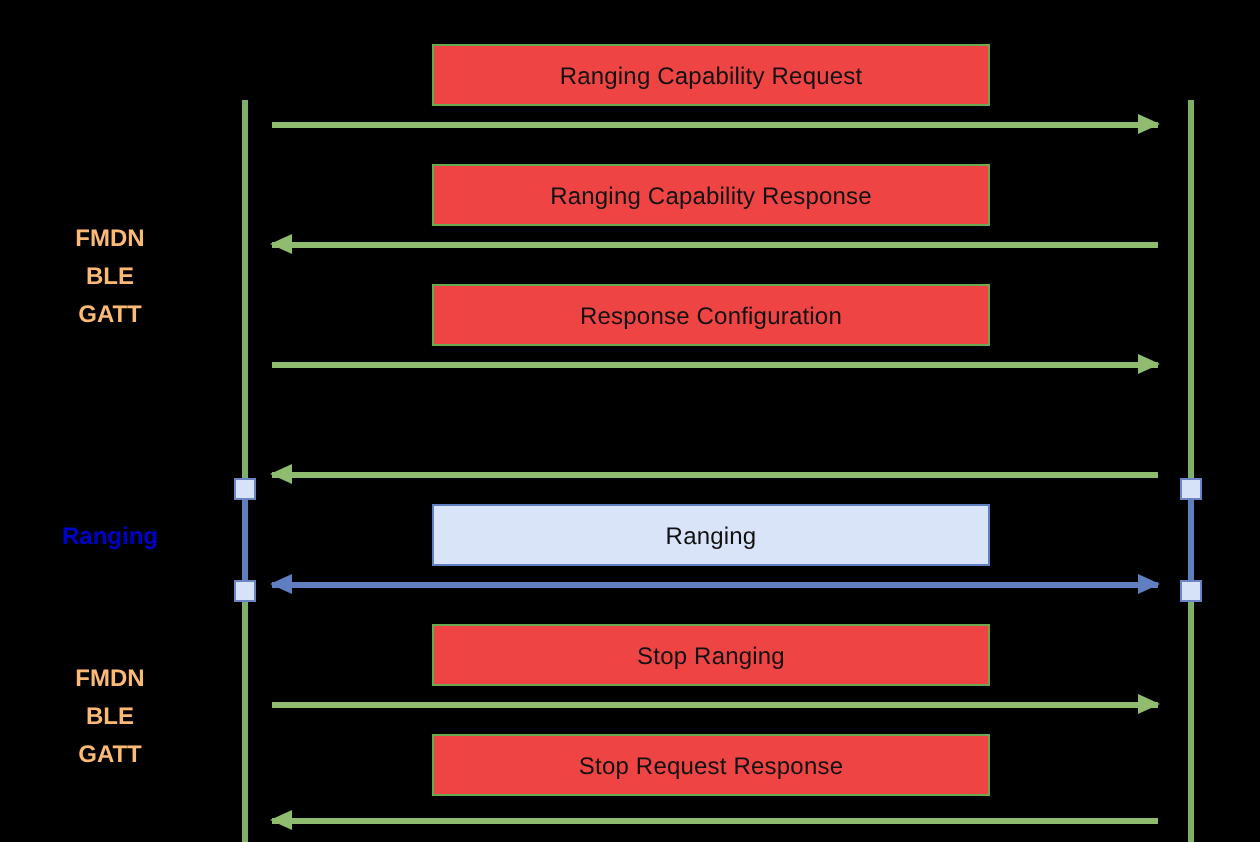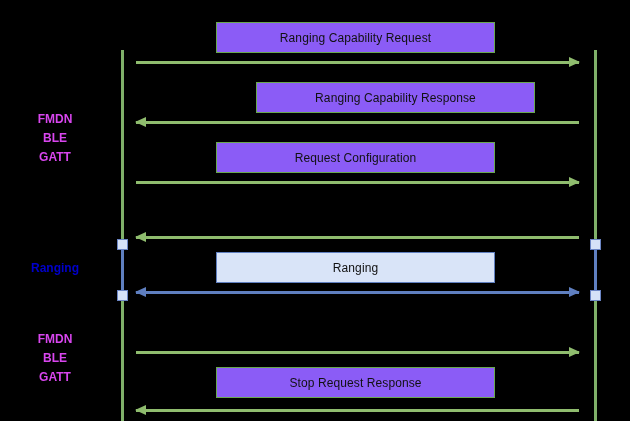--- a/index.html
+++ b/index.html
@@ -45,21 +45,21 @@
     height: 31px;
     box-sizing: border-box;
     display: flex;
     align-items: center;
     justify-content: center;
     font-size: 12px;
     color: #111111;
     letter-spacing: 0.1px;
   }
   .msg-box.green {
-    background: #8b5cf6;
+    background: #ef4444;
     border: 1px solid #6aa84f;
   }
   .msg-box.blue {
     background: #d9e4f8;
     border: 1px solid #5f7fc0;
   }
   
   .arrow {
     position: absolute;
     height: 3px;
@@ -95,21 +95,21 @@
   
   .phase-label {
     position: absolute;
     text-align: center;
     font-size: 12px;
     font-weight: bold;
     line-height: 19px;
     white-space: pre-line;
     width: 80px;
   }
-  .phase-label.green { color: #d946ef; }
+  .phase-label.green { color: #fdba74; }
   .phase-label.blue  { color: #0000cc; }
 </style>
 </head>
 <body>
 
 <div id="canvas">
 
   <div class="lifeline" style="left:121px; top:50px; height:195px;"></div>
   <div class="lifeline blue-seg" style="left:121px; top:245px; height:52px;"></div>
   <div class="lifeline" style="left:121px; top:296px; height:125px;"></div>
@@ -129,44 +129,45 @@
   <div class="phase-label green" style="left:15px; top:330px;">FMDN
 BLE
 GATT</div>
 
   <div class="msg-box green" style="top:22px;">Ranging Capability Request</div>
   <div class="arrow green right" style="left:136px; top:61px; width:443px;">
     <div class="shaft"></div>
     <div class="head"></div>
   </div>
 
-  <div class="msg-box green" style="top:82px;margin-left:40px;">Ranging Capability Response</div>
+  <div class="msg-box green" style="top:82px;">Ranging Capability Response</div>
   <div class="arrow green left" style="left:136px; top:121px; width:443px;">
     <div class="shaft"></div>
     <div class="head"></div>
   </div>
 
-  <div class="msg-box green" style="top:142px;">Request Configuration</div>
+  <div class="msg-box green" style="top:142px;">Response Configuration</div>
   <div class="arrow green right" style="left:136px; top:181px; width:443px;">
     <div class="shaft"></div>
     <div class="head"></div>
   </div>
 
   <div class="arrow green left" style="left:136px; top:236px; width:443px;">
     <div class="shaft"></div>
     <div class="head"></div>
   </div>
 
   <div class="msg-box blue" style="top:252px;">Ranging</div>
   <div class="arrow blue left" style="left:136px; top:291px; width:443px;">
     <div class="shaft"></div>
     <div class="head"></div>
     <div class="head" style="right:-1px; left:auto; border-left:11px solid #5f7fc0; border-right:none;"></div>
   </div>
 
+  <div class="msg-box green" style="top:312px;">Stop Ranging</div>
   <div class="arrow green right" style="left:136px; top:351px; width:443px;">
     <div class="shaft"></div>
     <div class="head"></div>
   </div>
 
   <div class="msg-box green" style="top:367px;">Stop Request Response</div>
   <div class="arrow green left" style="left:136px; top:409px; width:443px;">
     <div class="shaft"></div>
     <div class="head"></div>
   </div>

